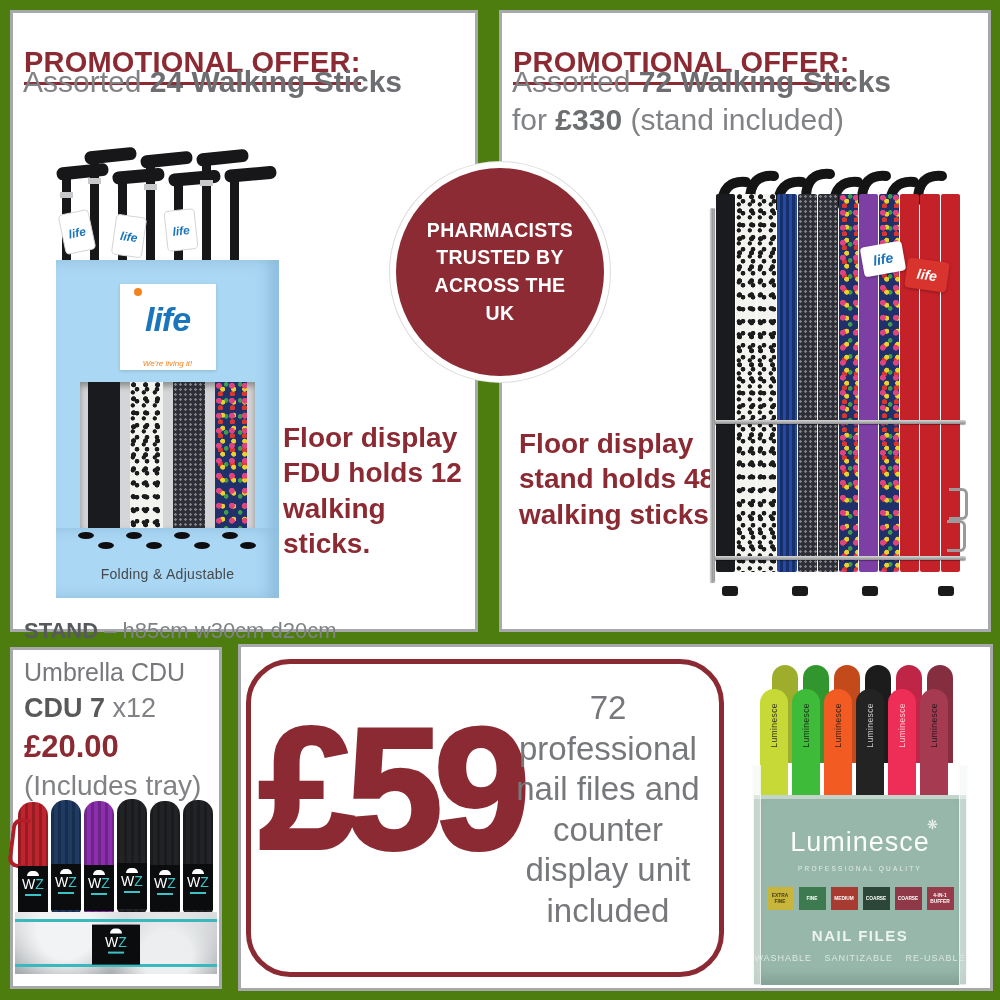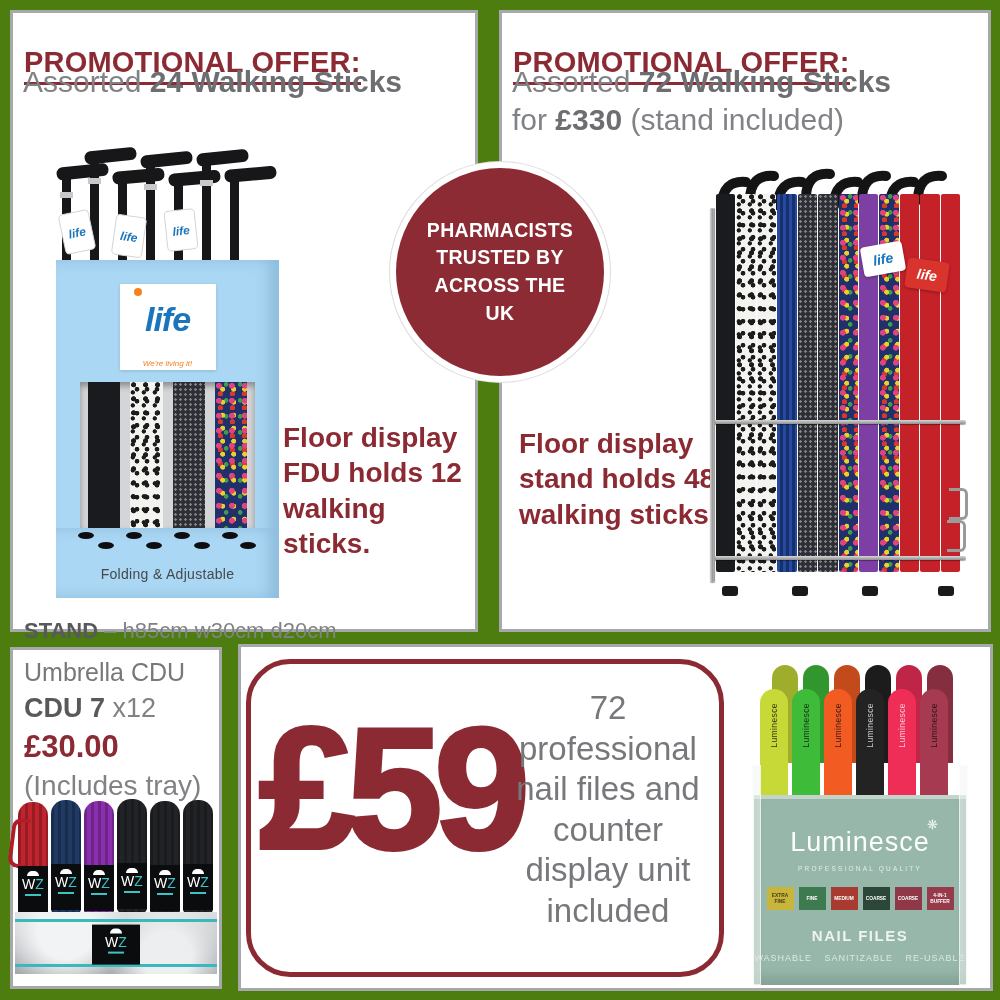--- a/index.html
+++ b/index.html
@@ -285,21 +285,21 @@
       <div class="badge-line">PHARMACISTS</div>
       <div class="badge-line">TRUSTED BY</div>
       <div class="badge-line">ACROSS THE</div>
       <div class="badge-line">UK</div>
     </div>
   </div>
 
   <section class="panel bl">
     <div class="abs um-title">Umbrella CDU</div>
     <div class="abs um-sku"><b>CDU 7</b><span> x12</span></div>
-    <div class="abs um-price">£30.00</div>
+    <div class="abs um-price">£20.00</div>
     <div class="abs um-note">(Includes tray)</div>
 
     <div class="abs umbrellas">
       <div class="um" style="left:0;top:4px;background-color:#c0242e;">
         <div class="um-strap"></div>
         <div class="um-band">
             <div class="um-cap"></div>
             <div class="wz"><span class="w">W</span><span class="z">Z</span></div>
             <div class="um-line"></div>
           </div>

